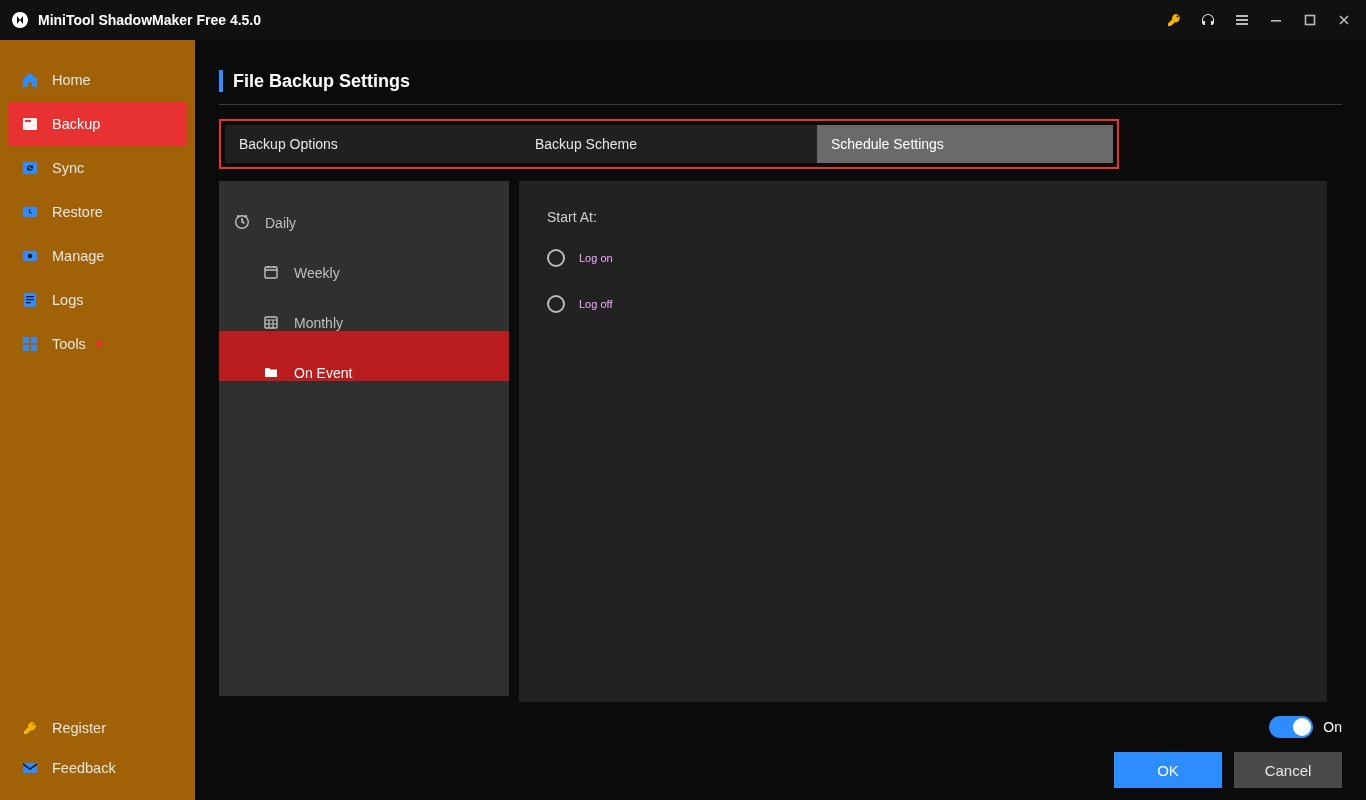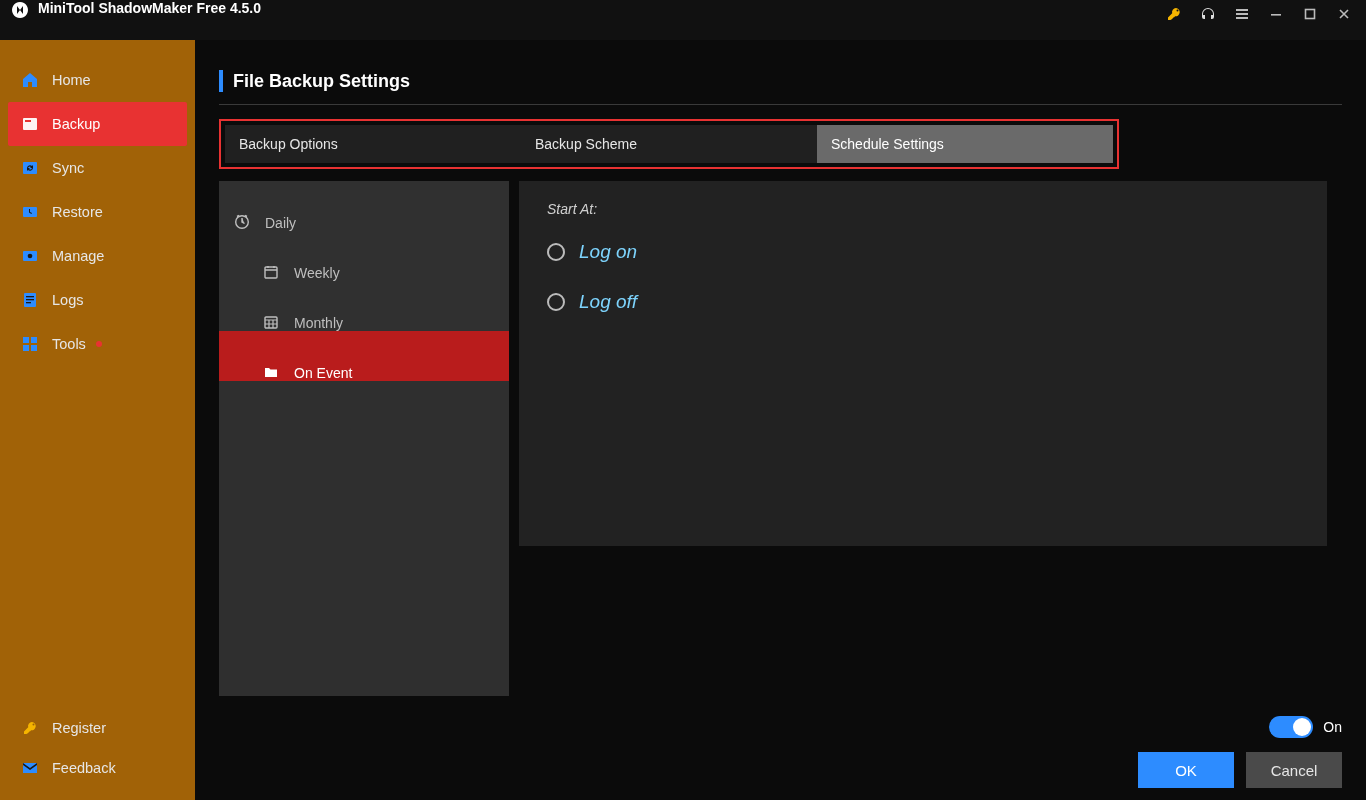--- a/index.html
+++ b/index.html
@@ -1,19 +1,19 @@
 <!DOCTYPE html>
 <html><head>
 <meta charset="utf-8">
 <style>
 * { margin: 0; padding: 0; box-sizing: border-box; font-family: "Segoe UI", Arial, sans-serif; }
 html, body { width: 1366px; height: 800px; background: #0b0b0b; overflow: hidden; color: #e6e6e6; }
 
 
-.titlebar { height: 40px; background: #111; display: flex; padding: 0 8px 0 10px; }
+.titlebar { height: 40px; background: #111; display: flex; align-items: center; padding: 0 8px 0 10px; }
 .titlebar .logo { width: 20px; height: 20px; position: relative; margin-right: 8px; }
 .titlebar .logo svg { display: block; }
 .titlebar .appname { font-size: 14px; font-weight: 600; color: #fff; }
 .titlebar .spacer { flex: 1; }
 .titlebar .tbtn { width: 28px; height: 28px; display: flex; align-items: center; justify-content: center; margin-left: 6px; cursor: pointer; }
 .titlebar .tbtn svg { display: block; }
 
 
 .app { display: flex; height: calc(800px - 40px); }
 
@@ -39,43 +39,43 @@
 .rule { height:1px; background:#3a3a3a; margin-top:6px; margin-bottom: 14px; }
 
 
 .tabsbox { border: 2px solid #e83232; padding: 4px; display:flex; margin-bottom: 12px; width: 900px;}
 .tab { flex:1; height:38px; display:flex; align-items:center; padding-left:14px; background:#202020; color:#e6e6e6; cursor:pointer; font-size:14px; }
 .tab.active { background:#6a6a6a; color:#fff; }
 
 
 .panels { display:flex; gap:10px; }
 .panel-left { width:290px; background:#2b2b2b; height:515px; }
-.panel-right { flex:1; background:#222; height:365px; padding: 20px 28px; max-width: 808px; font-style: italic;}
+.panel-right { flex:1; background:#222; height:521px; padding: 28px 28px; max-width: 808px;}
 .schedrow { height:50px; display:flex; align-items:flex-end; padding-left:14px; color:#bfbfbf; cursor:pointer; font-size:14px; border-bottom: 0; background:#353535;}
 .panel-left { background:#2f2f2f; }
 .schedrow { background:#303030; }
 .schedrow + .schedrow { margin-top:0;padding-left:43px; }
 .schedrow.sel { background:#b91c1c; color:#fff; }
 .schedrow .sicon { width:18px; height:18px; margin-right:14px; display:flex; align-items:center; justify-content:center; }
 .schedrow .sicon svg { fill:#bfbfbf; }
 .schedrow.sel .sicon svg { fill:#fff; }
 
 .panel-right .lbl { color:#cfcfcf; font-size:14px; margin-bottom: 24px; }
 .radio-row { display:flex; align-items:center; margin-bottom: 28px; cursor:pointer; }
 .radio-ring { width:18px; height:18px; border:2px solid #bbb; border-radius:50%; margin-right:14px; }
-.radio-lbl { color:#7dd3fc; font-size:19px; }
+.radio-lbl { color:#f0abfc; font-size:11px; }
 
 
 .footer { position:absolute; right:24px; bottom:12px; display:flex; flex-direction:column; align-items:flex-end; gap:14px; }
 .toggle-row { display:flex; align-items:center; gap:10px; }
 .toggle { width:44px; height:22px; background:#2d8cff; border-radius:11px; position:relative; cursor:pointer; }
 .toggle .knob { position:absolute; right:2px; top:2px; width:18px; height:18px; border-radius:50%; background:#fff; }
 .toggle-lbl { color:#fff; font-size:14px; }
 .btnrow { display:flex; gap:12px; }
-.btn { width:96px; height:36px; display:flex; align-items:center; justify-content:center; font-size:15px; cursor:pointer; }
+.btn { width:108px; height:36px; display:flex; align-items:center; justify-content:center; font-size:15px; cursor:pointer; }
 .btn-ok { background:#2d8cff; color:#fff; }
 .btn-cancel { background:#4a4a4a; color:#e6e6e6; }
 
 </style>
 </head>
 <body>
 
 <div class="titlebar">
   <span class="logo">
     <svg width="20" height="20" viewBox="0 0 20 20">

